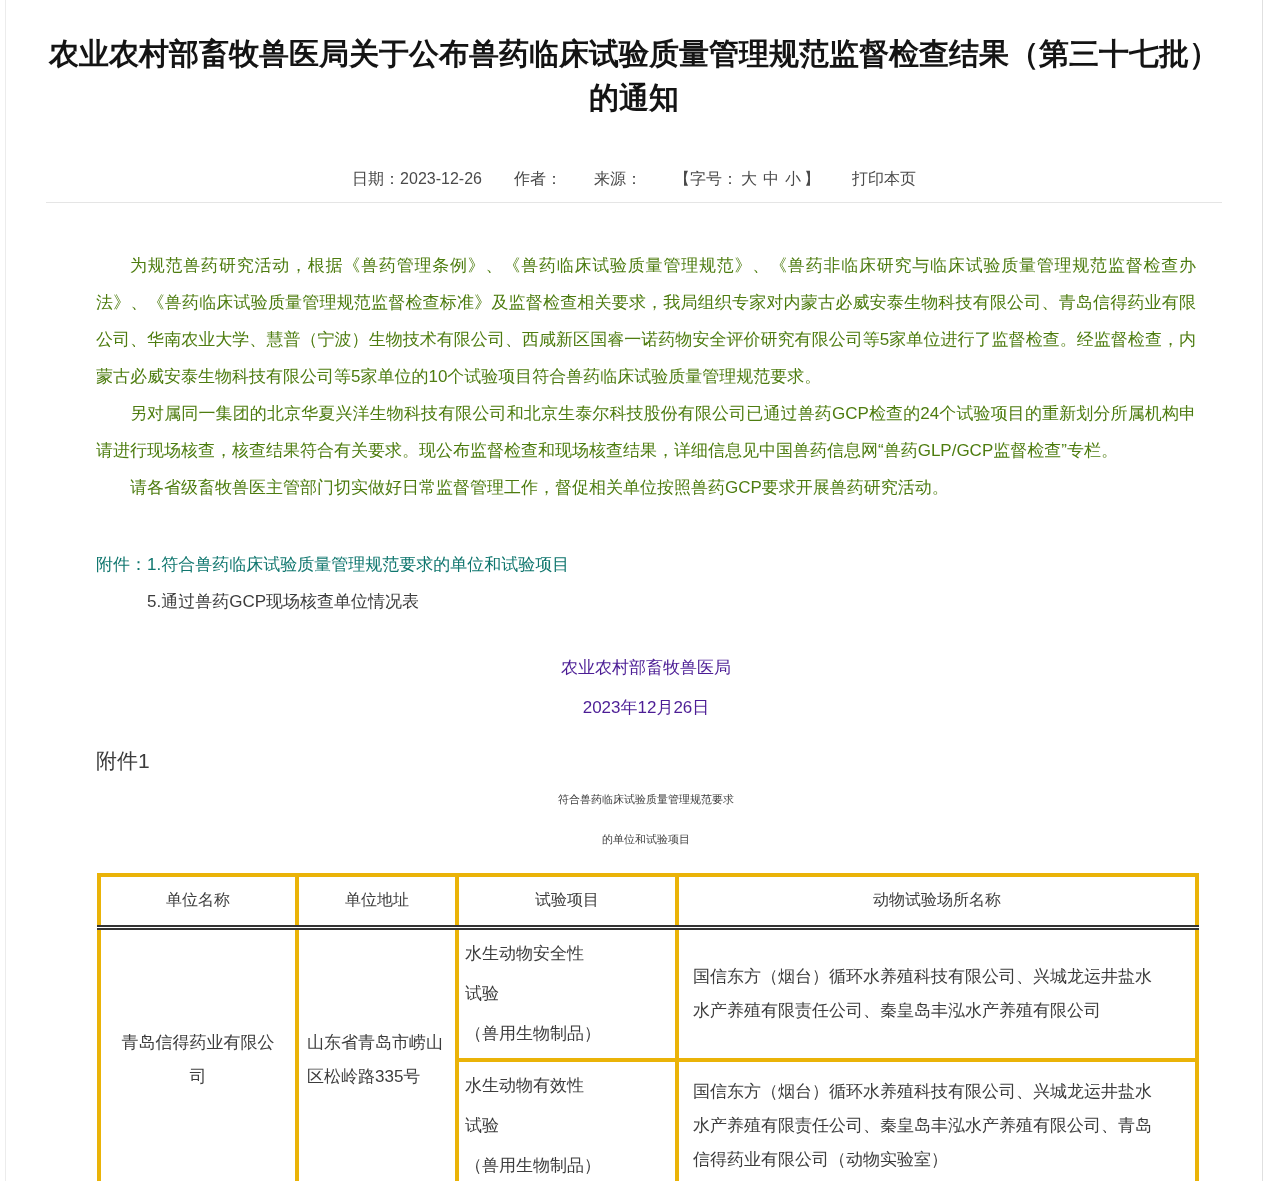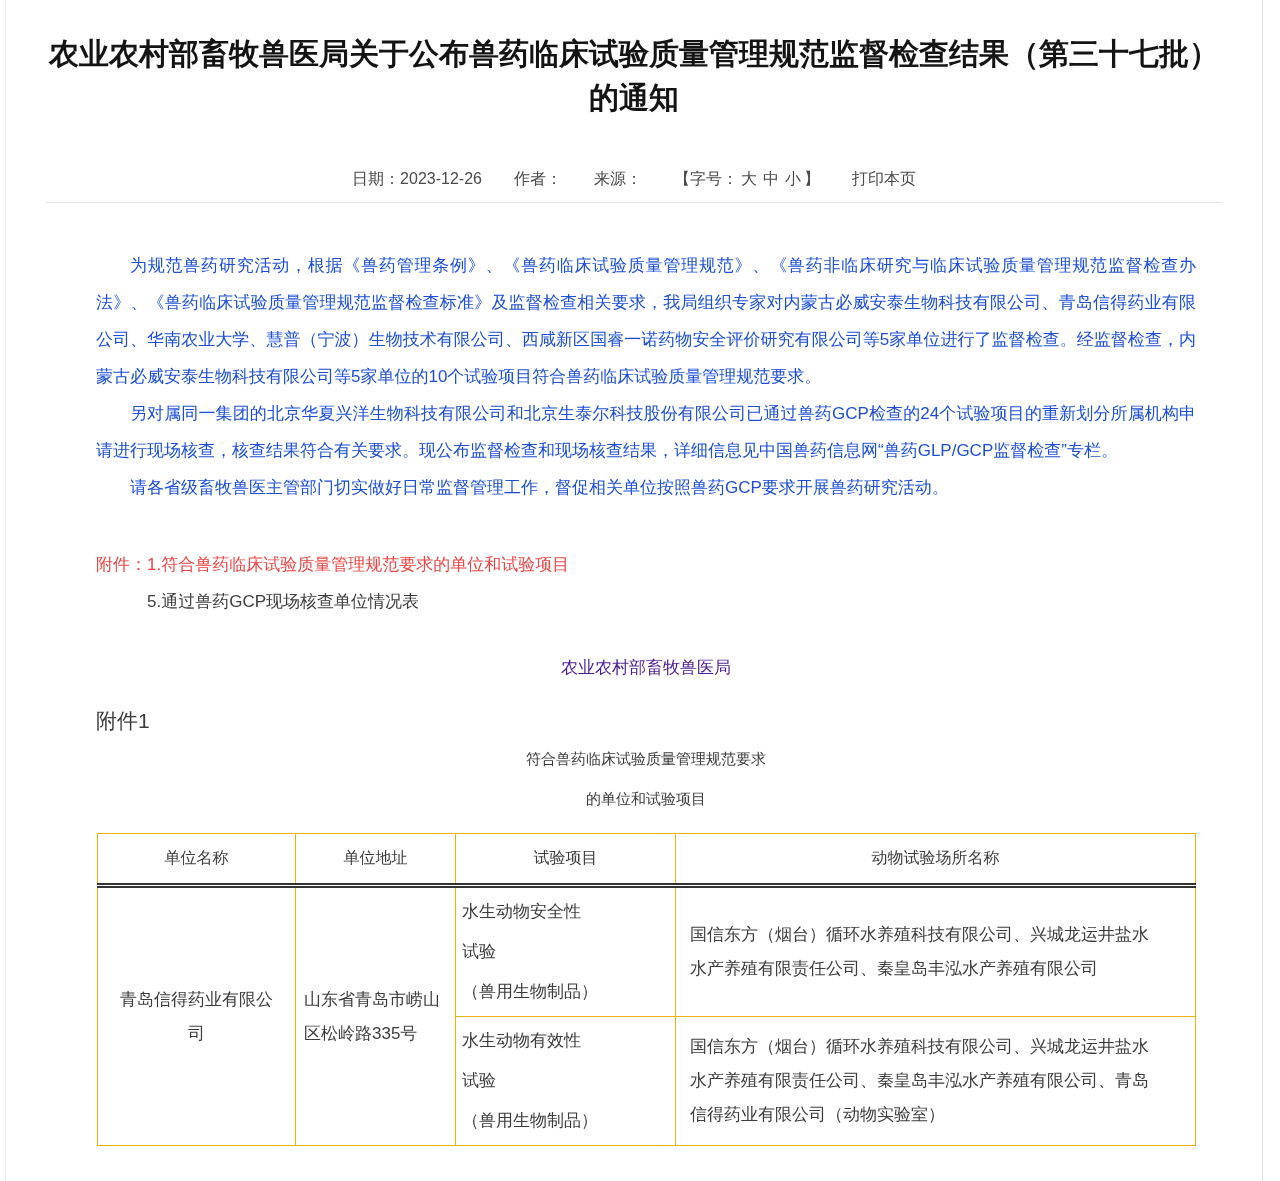--- a/index.html
+++ b/index.html
@@ -48,42 +48,42 @@
     border-bottom: 1px solid #e5e5e5;
     height: 0;
   }
   
   .content { margin: 0 90px; width: 1100px; }
   p.body {
     font-size: 17px;
     line-height: 37px;
     text-align: justify;
     text-indent: 2em;
-    color: #1d4ed8;
+    color: #4d7c0f;
   }
   p.p-first { margin-top: 44px; }
-  .attach1 { margin-top: 40px; font-size: 17px; line-height: 37px; color: #ef4444; }
+  .attach1 { margin-top: 40px; font-size: 17px; line-height: 37px; color: #0f766e; }
   .attach2 { padding-left: 3em; font-size: 17px; line-height: 37px; color: #3c3c3c; }
   .center { text-align: center; }
   .sig-block { margin-top: 28px; }
   .sig { font-size: 17px; line-height: 40px; color: #4c1d95; }
   .att1-label { margin-top: 14px; font-size: 21px; line-height: 37px; color: #3c3c3c; }
-  .att1-title { font-size: 15px; line-height: 40px; color: #3c3c3c; }
+  .att1-title { font-size: 11px; line-height: 40px; color: #3c3c3c; }
   
   table.gcp {
     margin-top: 14px;
     margin-left: 1px;
     width: 1098px;
     border-collapse: collapse;
     table-layout: fixed;
     font-size: 17px;
     color: #3c3c3c;
   }
   table.gcp th, table.gcp td {
-    border: 1px solid #eab308;
+    border: 4px solid #eab308;
     vertical-align: middle;
     font-weight: 400;
     overflow: hidden;
   }
   table.gcp thead tr { height: 52px; }
   table.gcp thead th { text-align: center; border-bottom: 5px double #333; font-size: 16px; }
   tr.row-a { height: 112px; }
   tr.row-b { height: 106px; }
   td.cell-name { text-align: center; padding: 0 15px; line-height: 34px; }
   td.cell-addr { text-align: left; padding: 0 8px;  line-height: 34px; }
@@ -113,20 +113,21 @@
 
     <p class="body p-first">为规范兽药研究活动，根据《兽药管理条例》、《兽药临床试验质量管理规范》、《兽药非临床研究与临床试验质量管理规范监督检查办法》、《兽药临床试验质量管理规范监督检查标准》及监督检查相关要求，我局组织专家对内蒙古必威安泰生物科技有限公司、青岛信得药业有限公司、华南农业大学、慧普（宁波）生物技术有限公司、西咸新区国睿一诺药物安全评价研究有限公司等5家单位进行了监督检查。经监督检查，内蒙古必威安泰生物科技有限公司等5家单位的10个试验项目符合兽药临床试验质量管理规范要求。</p>
     <p class="body">另对属同一集团的北京华夏兴洋生物科技有限公司和北京生泰尔科技股份有限公司已通过兽药GCP检查的24个试验项目的重新划分所属机构申请进行现场核查，核查结果符合有关要求。现公布监督检查和现场核查结果，详细信息见中国兽药信息网“兽药GLP/GCP监督检查”专栏。</p>
     <p class="body">请各省级畜牧兽医主管部门切实做好日常监督管理工作，督促相关单位按照兽药GCP要求开展兽药研究活动。</p>
 
     <p class="attach1">附件：1.符合兽药临床试验质量管理规范要求的单位和试验项目</p>
     <p class="attach2">5.通过兽药GCP现场核查单位情况表</p>
 
     <div class="sig-block">
       <p class="sig center">农业农村部畜牧兽医局</p>
+      <p class="sig center">2023年12月26日</p>
     </div>
 
     <p class="att1-label">附件1</p>
     <p class="att1-title center">符合兽药临床试验质量管理规范要求</p>
     <p class="att1-title center">的单位和试验项目</p>
 
     <table class="gcp">
       <colgroup>
         <col style="width:198px">
         <col style="width:160px">

